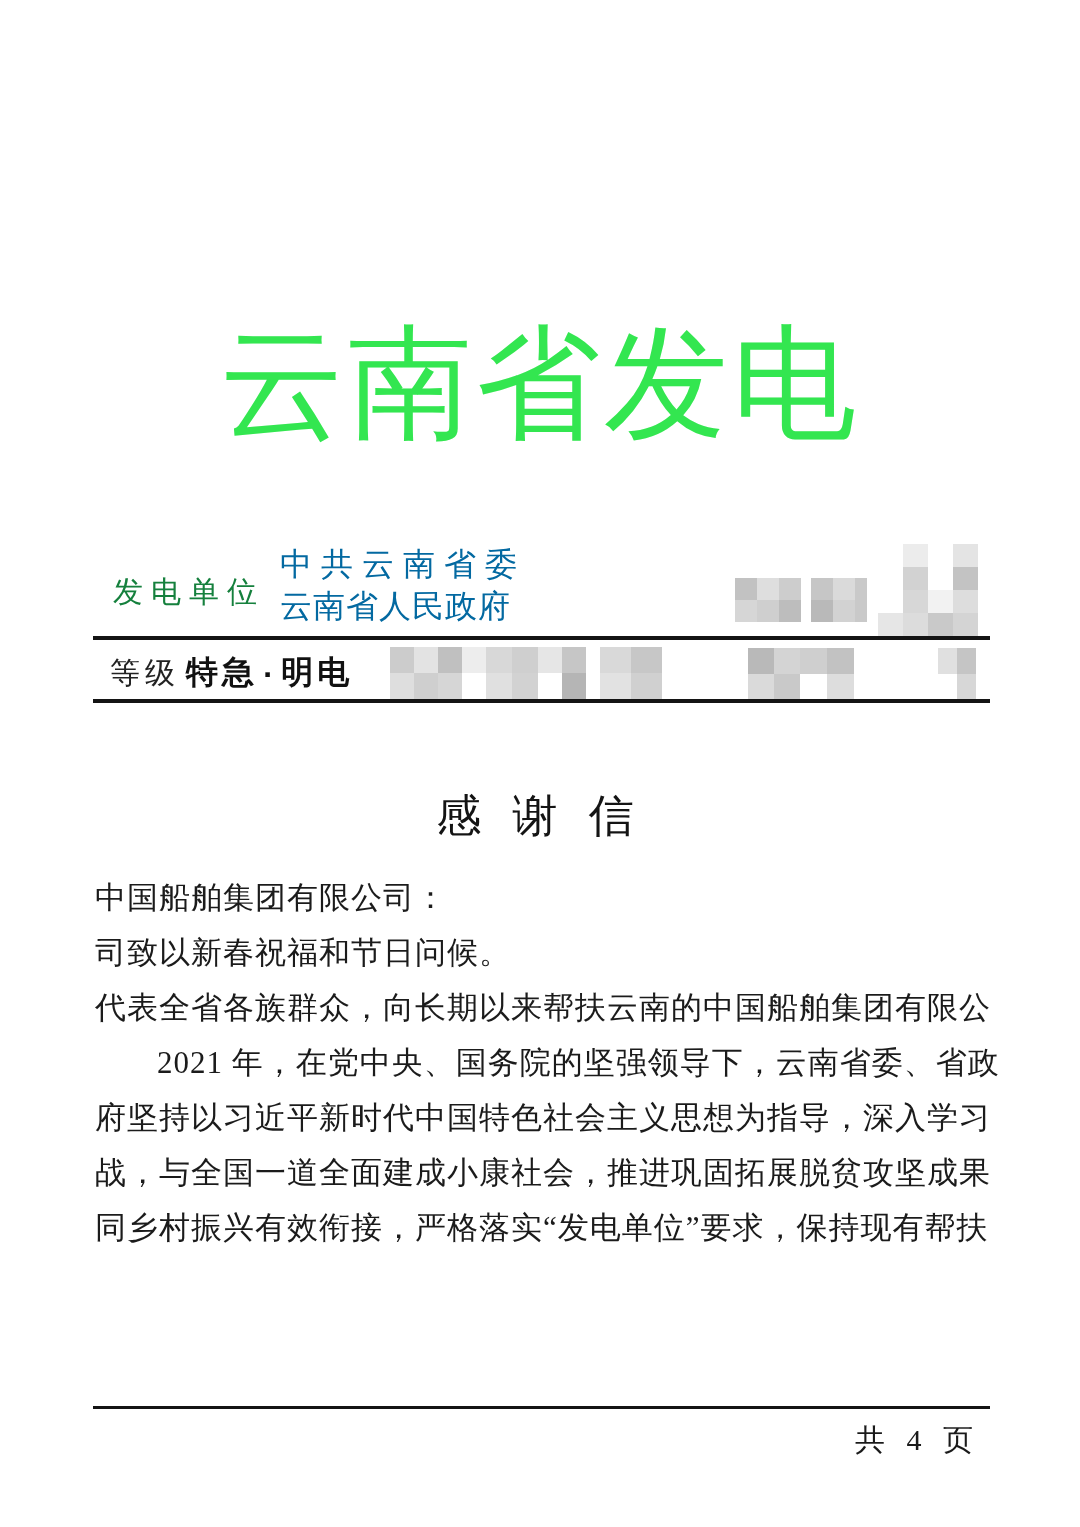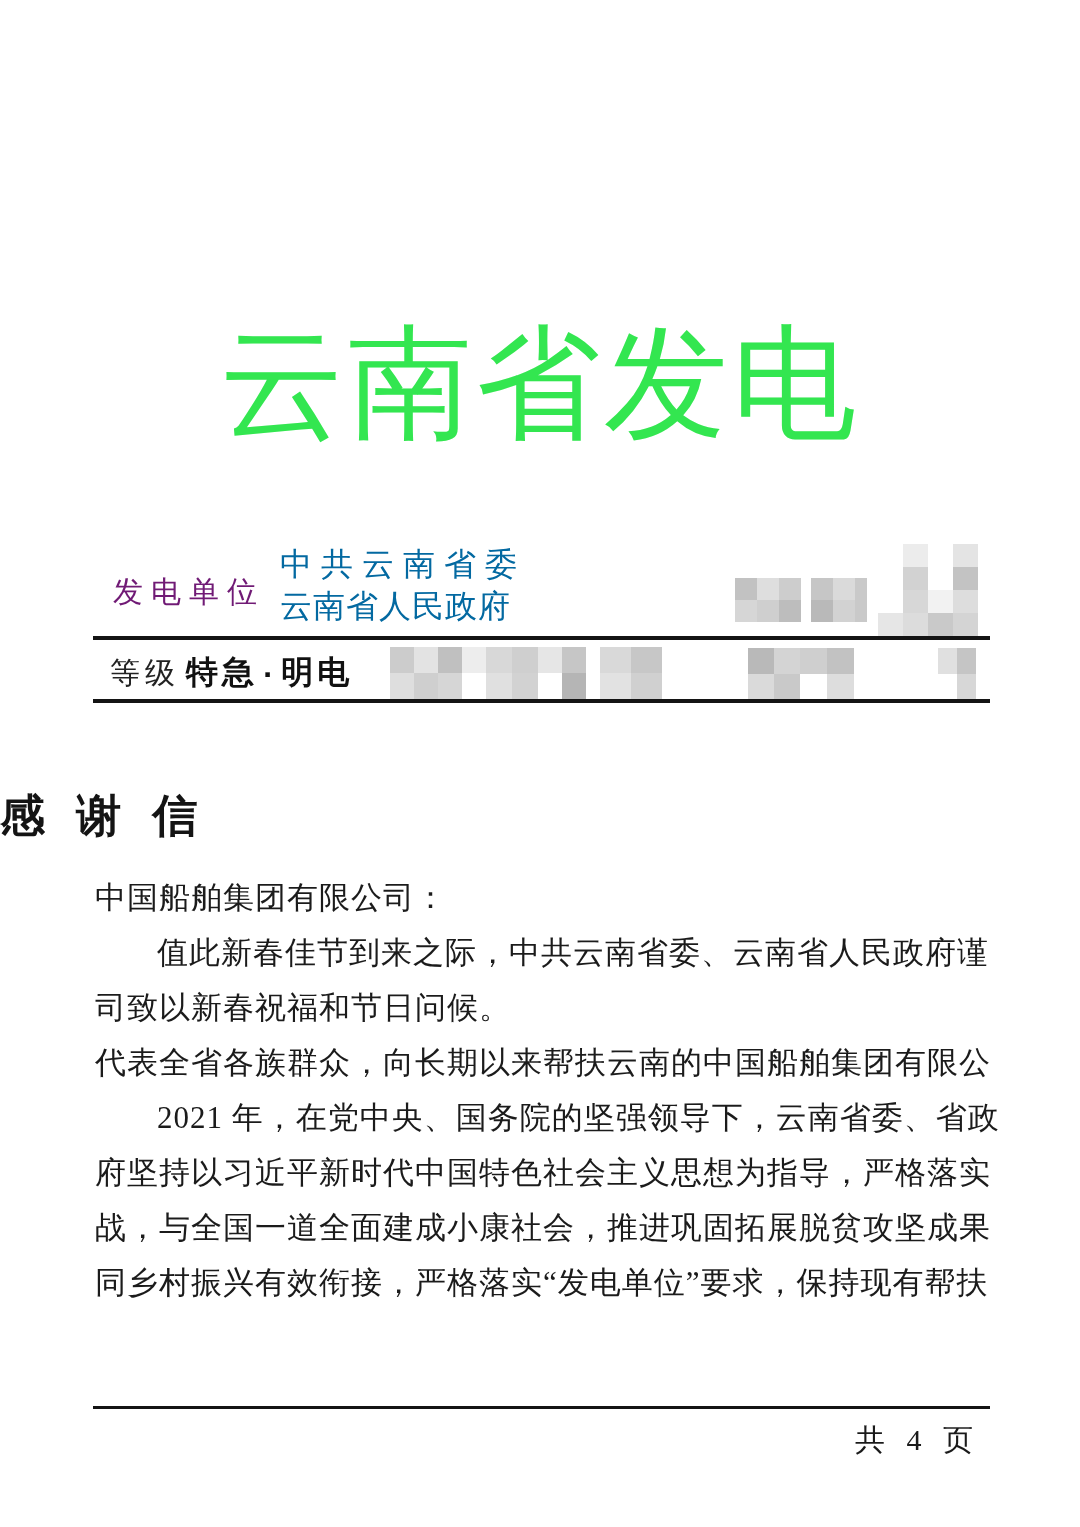--- a/index.html
+++ b/index.html
@@ -16,21 +16,21 @@
     position:absolute;top:302px;left:0;width:100%;
     text-align:center;
     font-size:124px;font-weight:normal;
     letter-spacing:4px;
     color:#33e650;
     font-family:"Liberation Serif","DejaVu Serif",serif;
   }
   
   .issuer-label{
     position:absolute;left:113px;top:572px;
-    font-size:30px;letter-spacing:8px;color:#701a75;text-align:right;
+    font-size:30px;letter-spacing:8px;color:#15803d;text-align:right;
   }
   .issuer-value{
     position:absolute;left:280px;top:543px;
     font-size:32px;line-height:42px;color:#0369a1;
   }
   .issuer-line1{display:block;letter-spacing:9px;white-space:nowrap;}
   .issuer-line2{display:block;letter-spacing:1px;white-space:nowrap;}
   .rule{position:absolute;left:93px;width:897px;background:#141414;}
   .rule-1{top:636px;height:4px;}
   .rule-2{top:699px;height:4px;}
@@ -41,22 +41,22 @@
   }
   .grade-value{
     position:absolute;left:186px;top:651px;
     font-size:32px;font-weight:bold;letter-spacing:4px;
     font-family:Liberation Mono, monospace;
     color:#111;
   }
   
   .letter-title{
     position:absolute;top:786px;left:0;width:100%;
-    text-align:left;
-    font-size:45px;font-weight:bold;letter-spacing:10px;
+    text-align:center;
+    font-size:45px;font-weight:normal;letter-spacing:10px;
     color:#141414;
   }
   .body-block{
     position:absolute;left:95px;top:870px;width:893px;
     font-size:31px;color:#1b1b1b;
   }
   .bline{
     display:block;height:55px;line-height:55px;
     white-space:nowrap;
     text-align:justify;text-align-last:justify;
@@ -167,25 +167,24 @@
       <rect x="19" y="26" width="19" height="26" fill="#d7d7d7"></rect>
     </svg>
   </div>
 
   <div class="rule rule-2"></div>
 
   <div class="letter-title">感 谢 信</div>
 
   <div class="body-block">
     <span class="bline noj">中国船舶集团有限公司：</span>
-    <span class="bline ind">值此新春佳节到来之际，中共云南省委、云南省人民政府谨</span>
     <span class="bline noj">司致以新春祝福和节日问候。</span>
     <span class="bline">代表全省各族群众，向长期以来帮扶云南的中国船舶集团有限公</span>
     <span class="bline ind">2021 年，在党中央、国务院的坚强领导下，云南省委、省政</span>
-    <span class="bline">府坚持以习近平新时代中国特色社会主义思想为指导，严格落实</span>
+    <span class="bline">府坚持以习近平新时代中国特色社会主义思想为指导，深入学习</span>
     <span class="bline">战，与全国一道全面建成小康社会，推进巩固拓展脱贫攻坚成果</span>
     <span class="bline">同乡村振兴有效衔接，严格落实“发电单位”要求，保持现有帮扶</span>
   </div>
 
   <div class="rule rule-footer"></div>
   <div class="footer-page">共 4 页</div>
 
 </div>
 
 </body></html>

